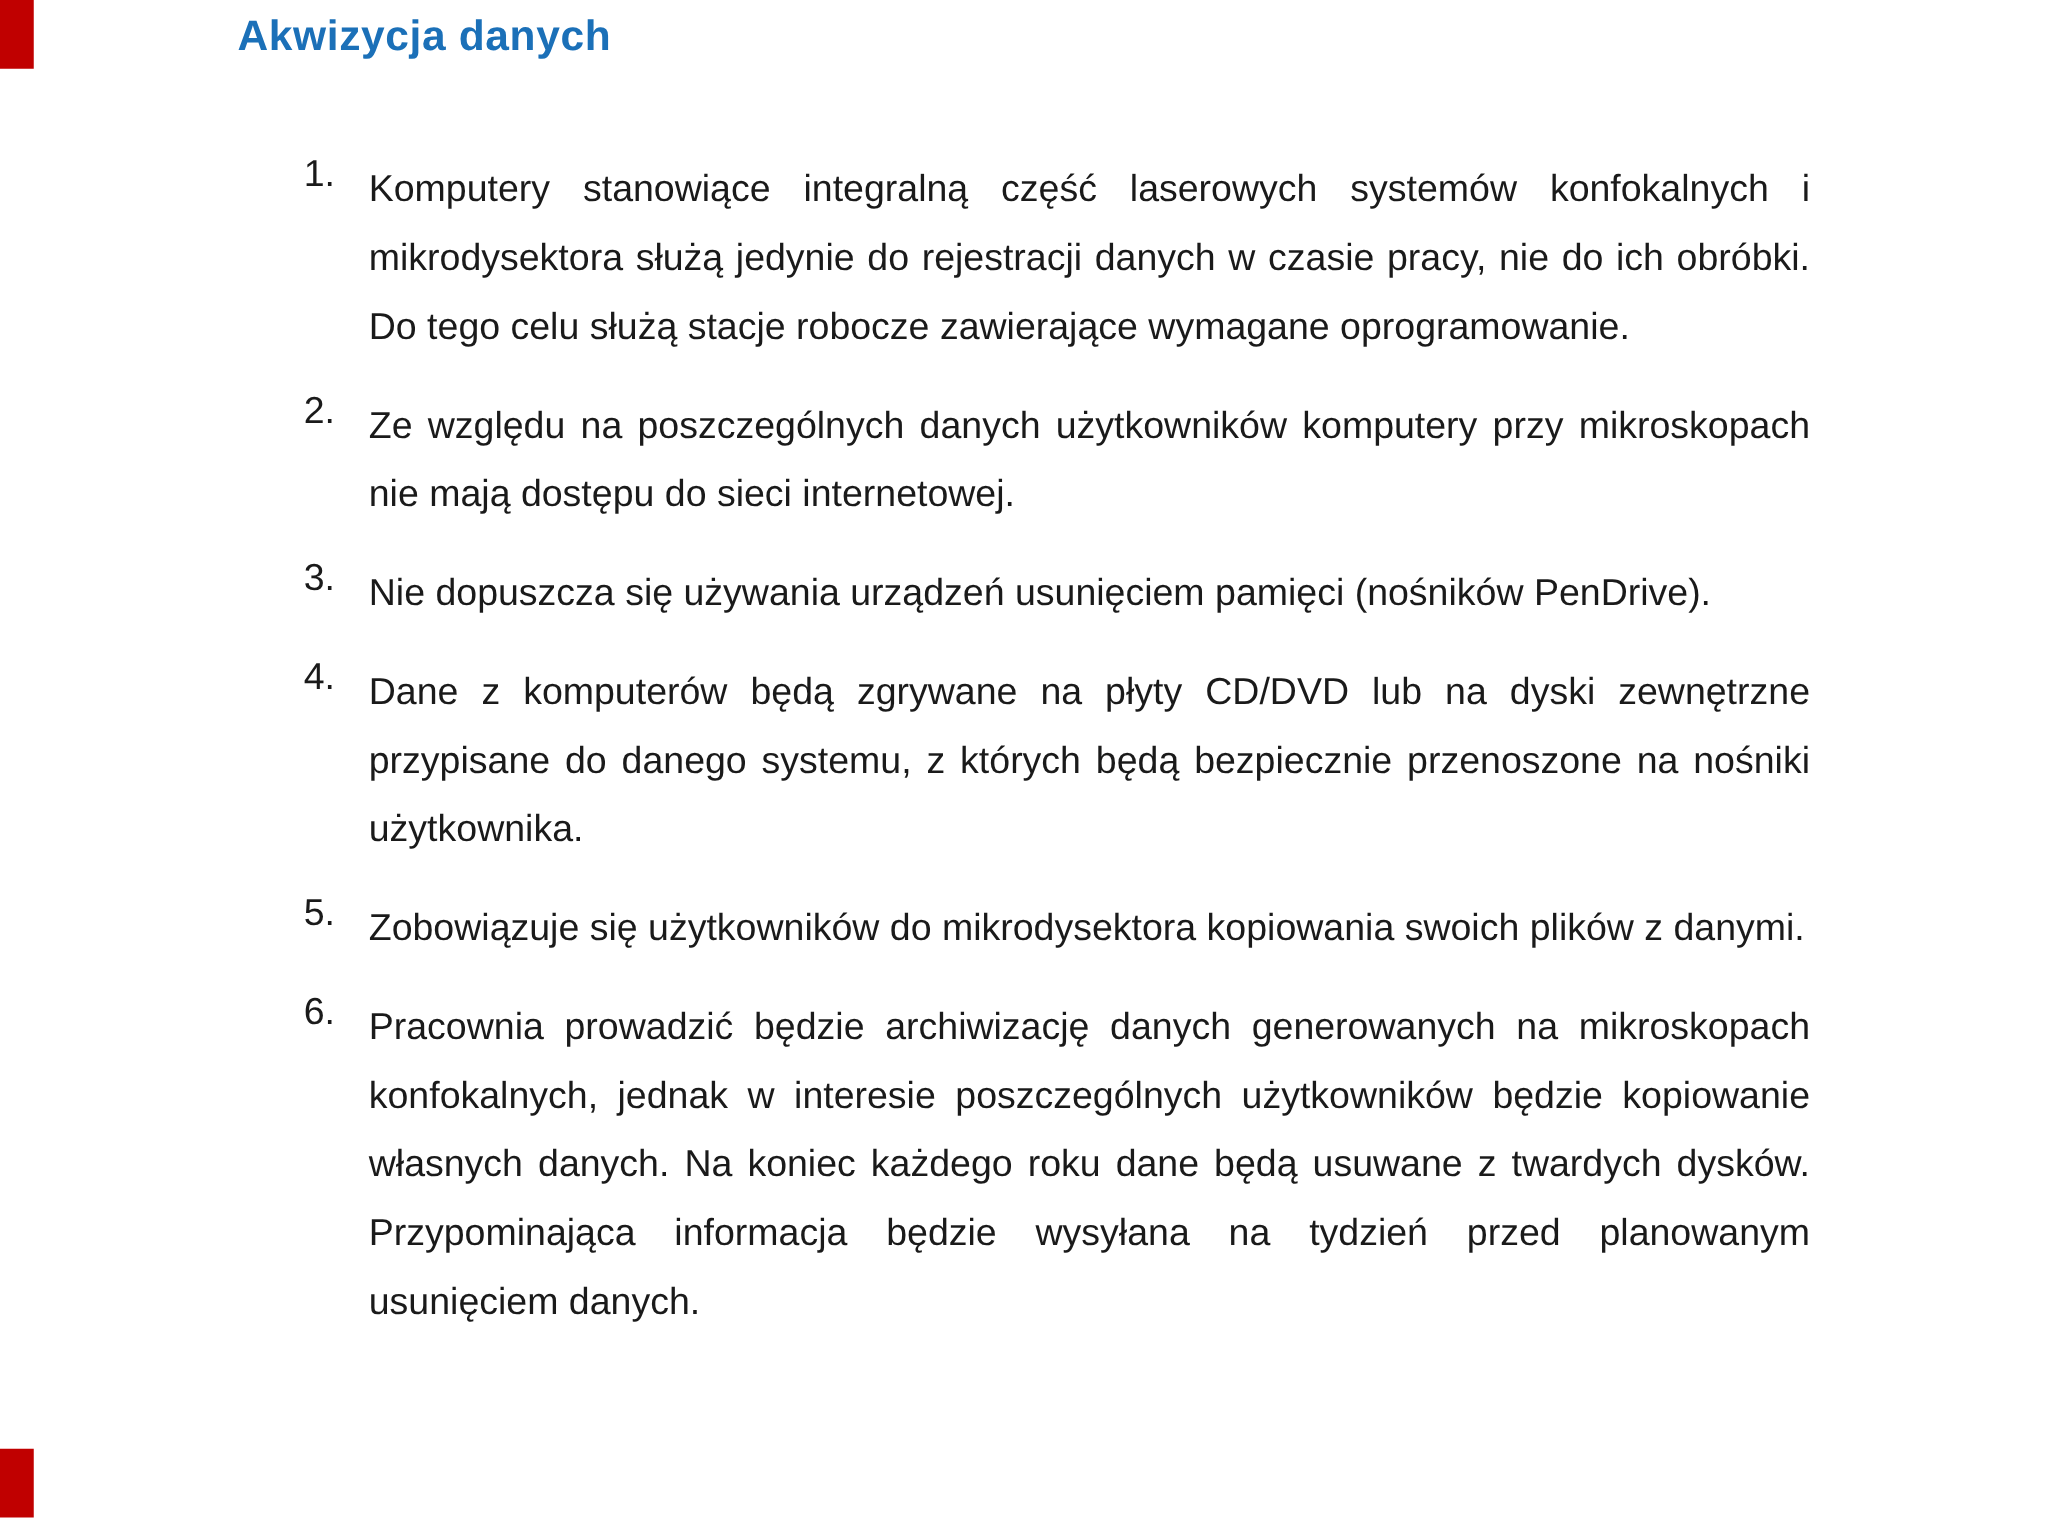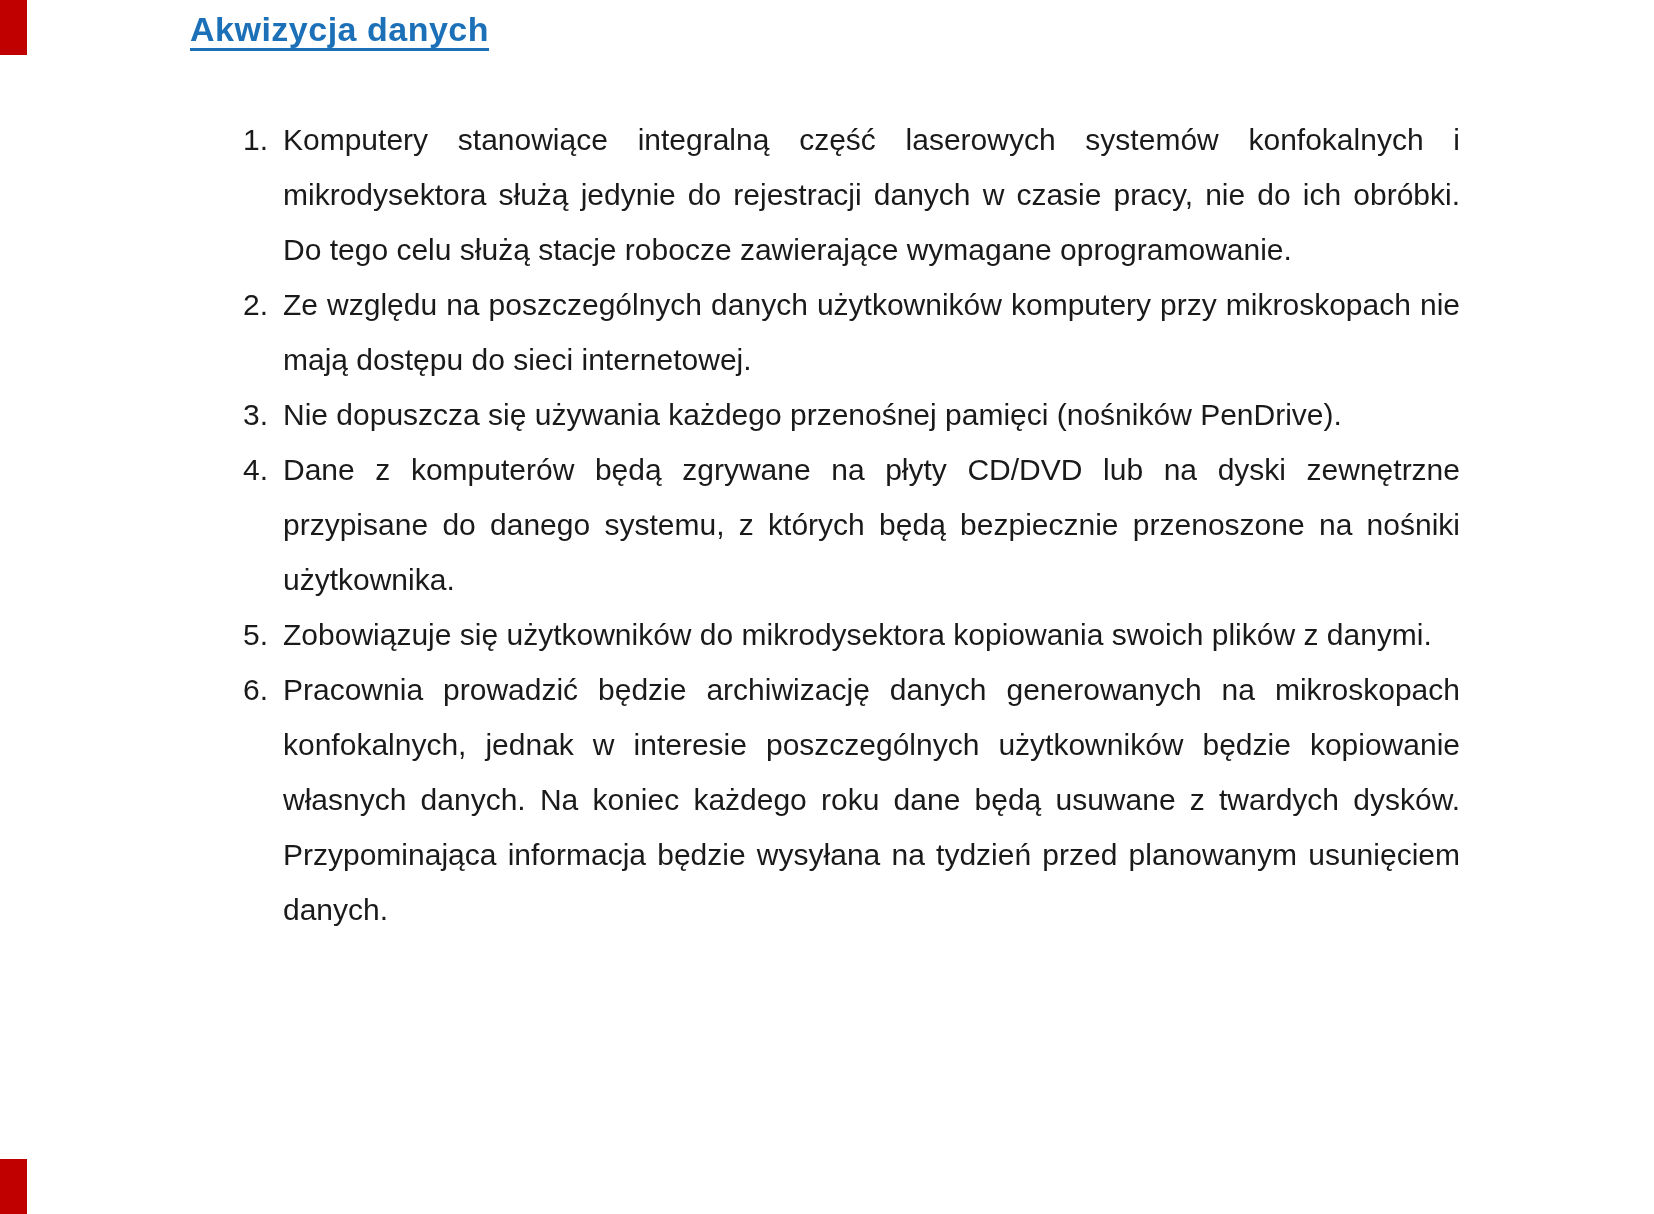--- a/index.html
+++ b/index.html
@@ -26,21 +26,20 @@
   .edge-mark.bottom { bottom: 0; }
 
   h1.doc-title {
     margin: 0;
     position: absolute;
     left: 190px;
     top: 10px;
     font-size: 34px;
     font-weight: bold;
     color: var(--accent-blue, #1b70b8);
-    text-decoration: underline;
     text-decoration-thickness: 3px;
     text-underline-offset: 7px;
     letter-spacing: 0.5px;
   }
 
   ol.rules-list {
     list-style: none;
     position: absolute;
     top: 112px;
     left: 237px;
@@ -54,21 +53,21 @@
     display: flex;
     align-items: flex-start;
   }
   ol.rules-list .num {
     flex: 0 0 46px;
     padding-left: 6px;
     box-sizing: border-box;
   }
   ol.rules-list .txt {
     flex: 1;
-    margin: 0;
+    margin: 12px;
     text-align: justify;
     text-justify: inter-word;
   }
 </style>
 </head>
 <body style="--accent-blue: #1b70b8; --edge-red: #c00000; --text-color: #1a1a1a;">
 
 <div class="edge-mark top"></div>
 <div class="edge-mark bottom"></div>
 
@@ -78,21 +77,21 @@
   <li>
     <span class="num">1.</span>
     <p class="txt">Komputery stanowiące integralną część laserowych systemów konfokalnych i mikrodysektora służą jedynie do rejestracji danych w czasie pracy, nie do ich obróbki. Do tego celu służą stacje robocze zawierające wymagane oprogramowanie.</p>
   </li>
   <li>
     <span class="num">2.</span>
     <p class="txt">Ze względu na poszczególnych danych użytkowników komputery przy mikroskopach nie mają dostępu do sieci internetowej.</p>
   </li>
   <li>
     <span class="num">3.</span>
-    <p class="txt">Nie dopuszcza się używania każdego przenośnej pamięci (nośników PenDrive).</p>
+    <p class="txt">Nie dopuszcza się używania urządzeń usunięciem pamięci (nośników PenDrive).</p>
   </li>
   <li>
     <span class="num">4.</span>
     <p class="txt">Dane z komputerów będą zgrywane na płyty CD/DVD lub na dyski zewnętrzne przypisane do danego systemu, z których będą bezpiecznie przenoszone na nośniki użytkownika.</p>
   </li>
   <li>
     <span class="num">5.</span>
     <p class="txt">Zobowiązuje się użytkowników do mikrodysektora kopiowania swoich plików z danymi.</p>
   </li>
   <li>

